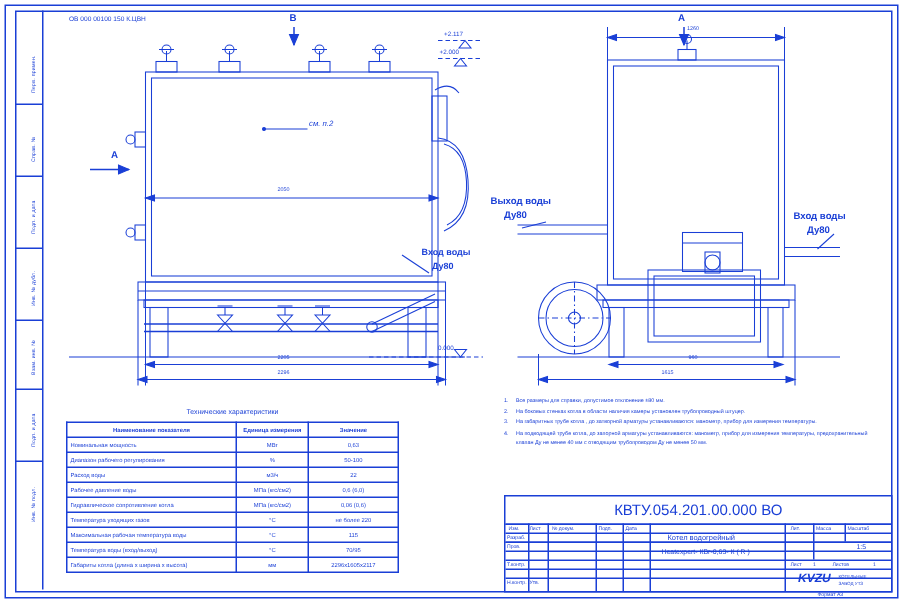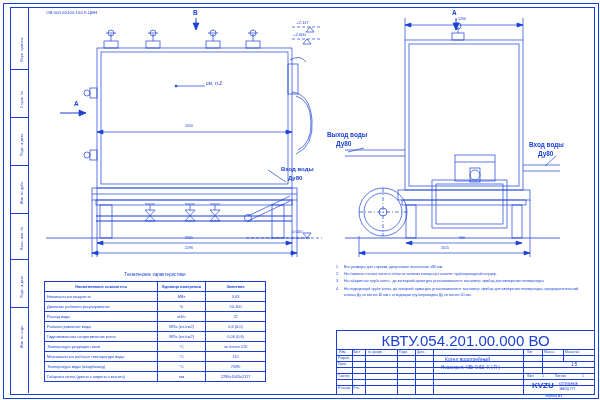--- a/index.html
+++ b/index.html
@@ -24,23 +24,23 @@
   #spec .c3{width:58px;text-align:center;}
   #spec-title{position:absolute;left:44px;top:272px;width:222px;text-align:center;font-size:4.6px;color:#1a3fd6;}
   
   #notes{position:absolute;left:336px;top:264px;width:250px;font-size:3.6px;color:#1a3fd6;line-height:6.2px;}
   #notes .n{display:flex;margin-bottom:1px;}
   #notes .n .num{width:8px;flex:none;}
   
   #stamp{position:absolute;left:336px;top:330px;width:257px;height:63px;border:1.2px solid #1a3fd6;}
   #stamp .row{position:absolute;left:0;width:257px;border-bottom:.8px solid #1a3fd6;}
   #stamp .v{position:absolute;top:0;border-left:.8px solid #1a3fd6;}
-  #desig{position:absolute;left:0;top:0;width:257px;height:18px;display:flex;align-items:center;justify-content:center;font-size:15px;color:#1a3fd6;border-bottom:1.2px solid #1a3fd6;}
+  #desig{position:absolute;left:0;top:0;width:257px;height:18px;display:flex;align-items:center;justify-content:center;font-size:10px;color:#1a3fd6;border-bottom:1.2px solid #1a3fd6;}
   .stxt{position:absolute;font-size:3.4px;color:#1a3fd6;white-space:nowrap;}
-  .logo{position:absolute;font-weight:bold;color:#1a3fd6;}
+  .logo{position:absolute;font-weight:bold;font-style:italic;color:#1a3fd6;}
 </style>
 </head>
 <body>
 
 <div id="sheet">
   <div class="frame-outer"></div>
   <div class="frame-inner"></div>
 
   <div class="lcol">
     <div class="cellline" style="top:62px"></div>

